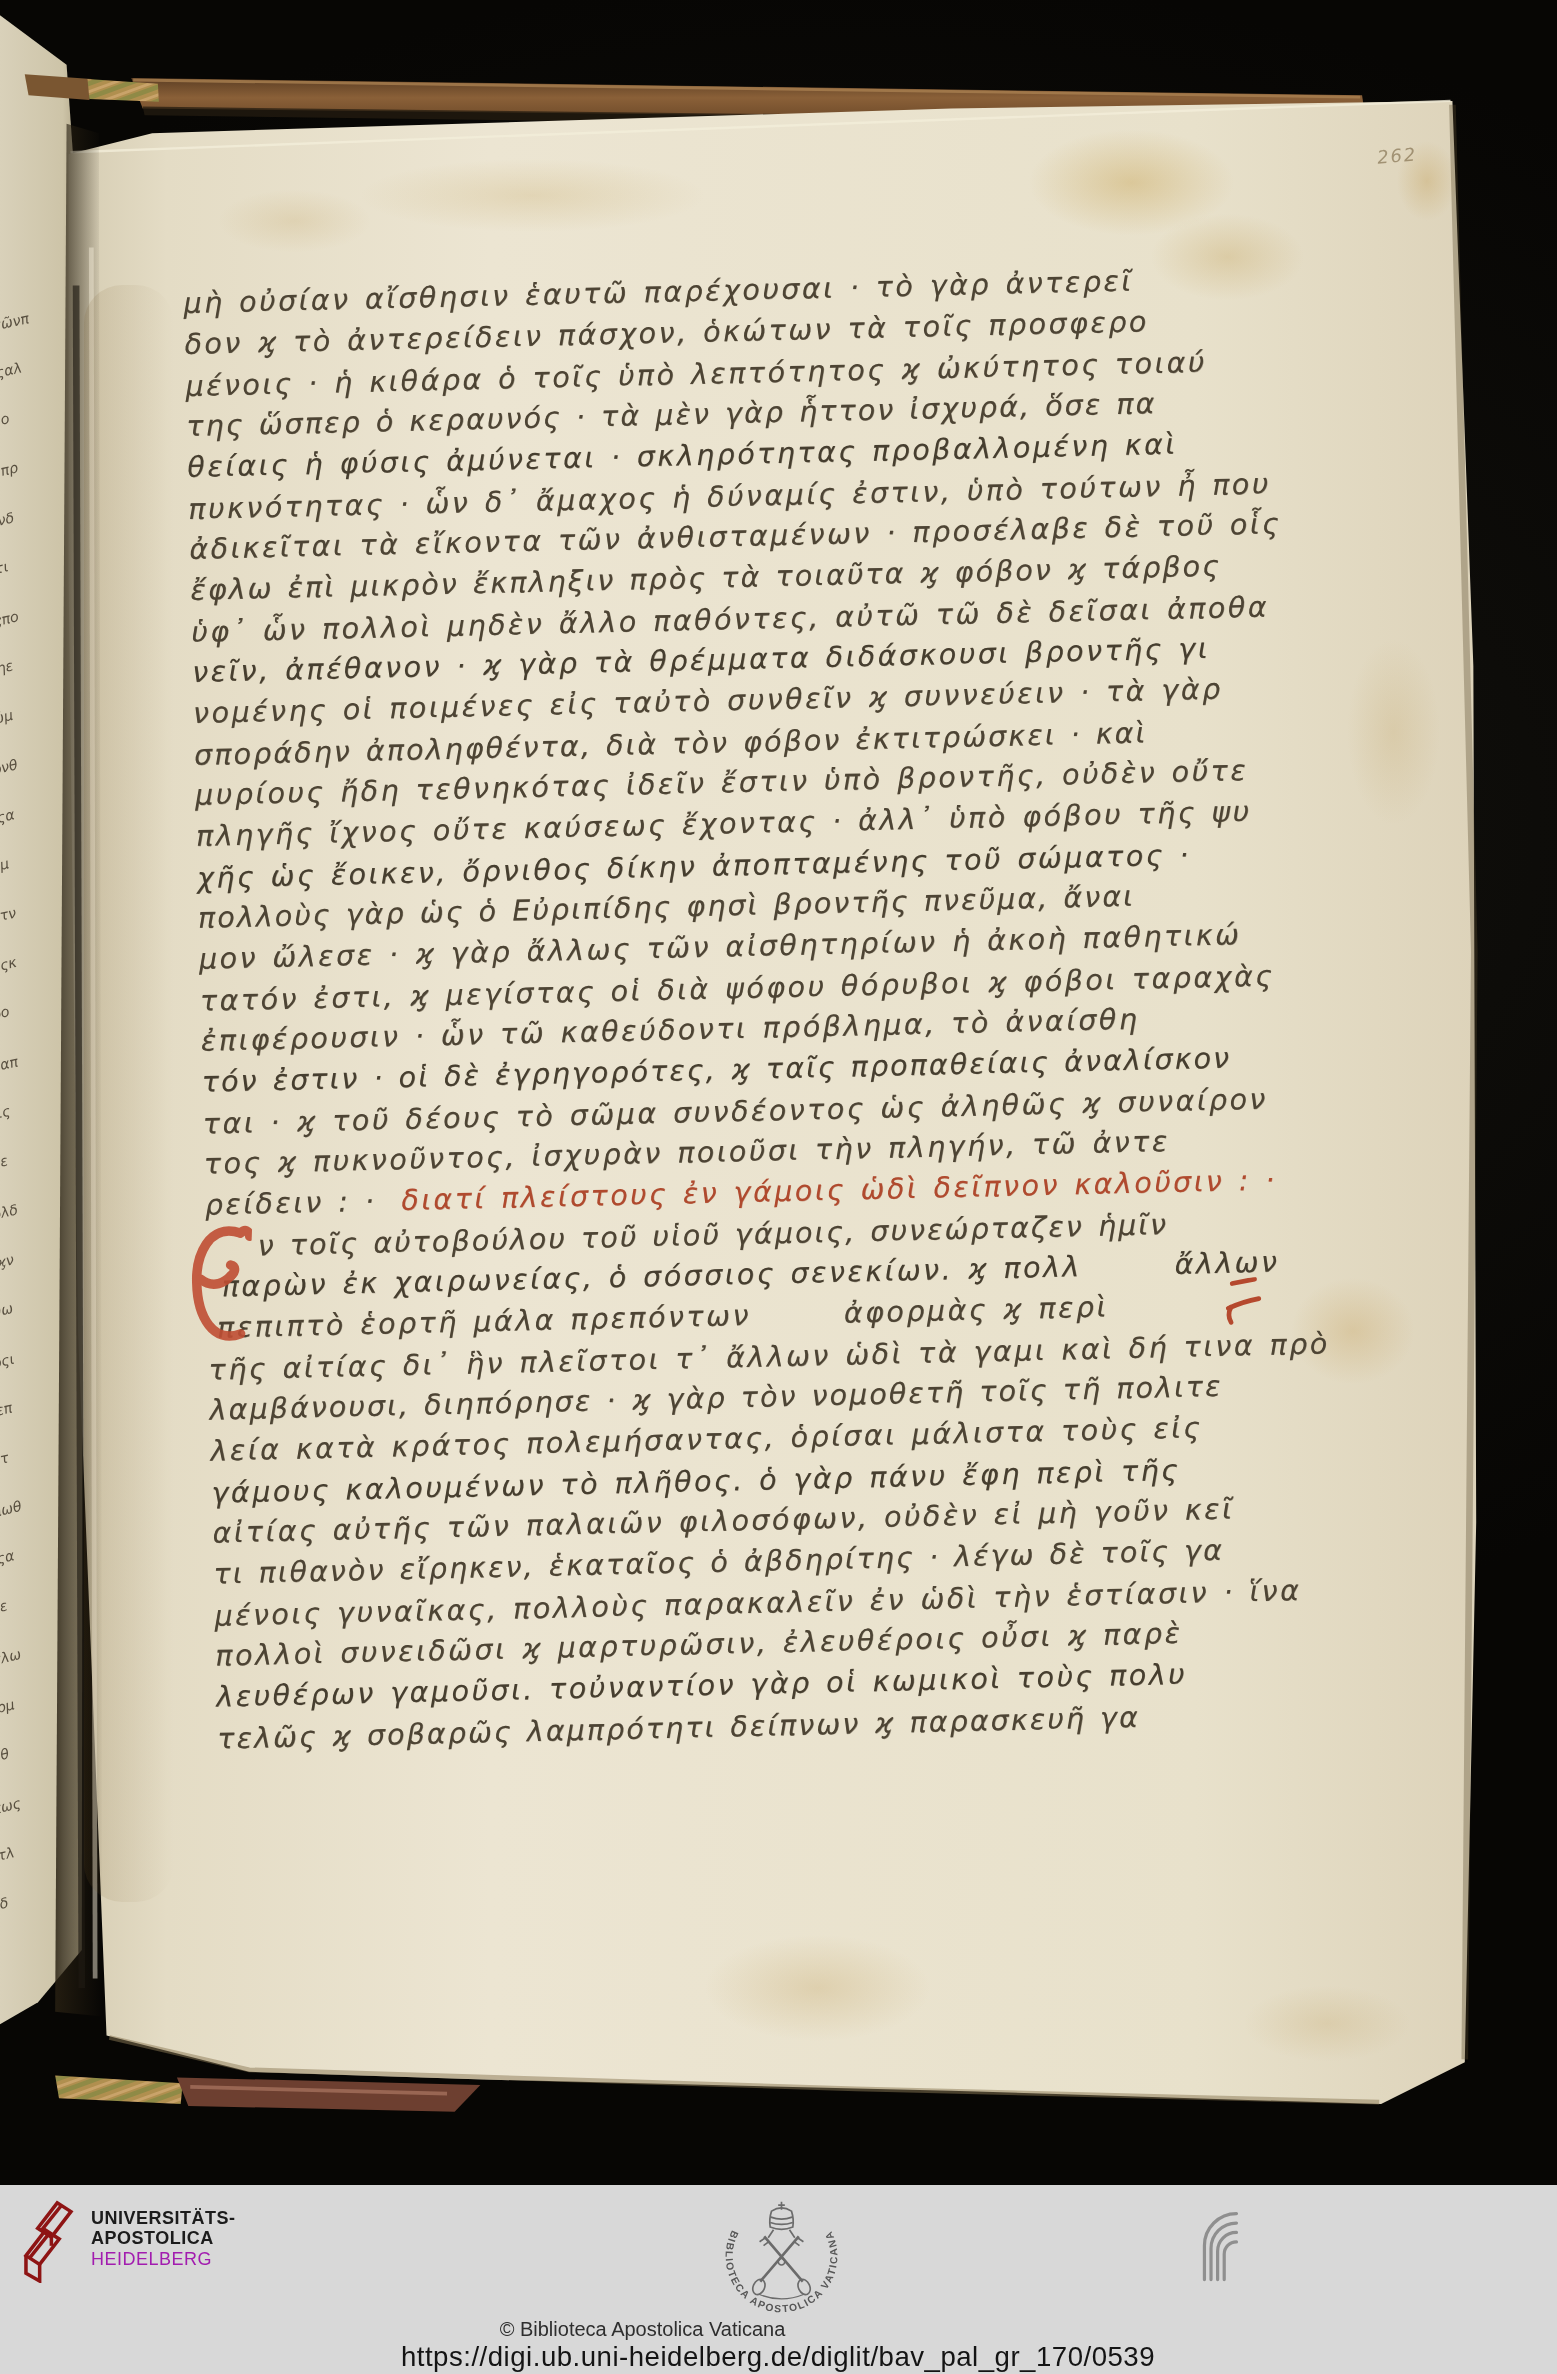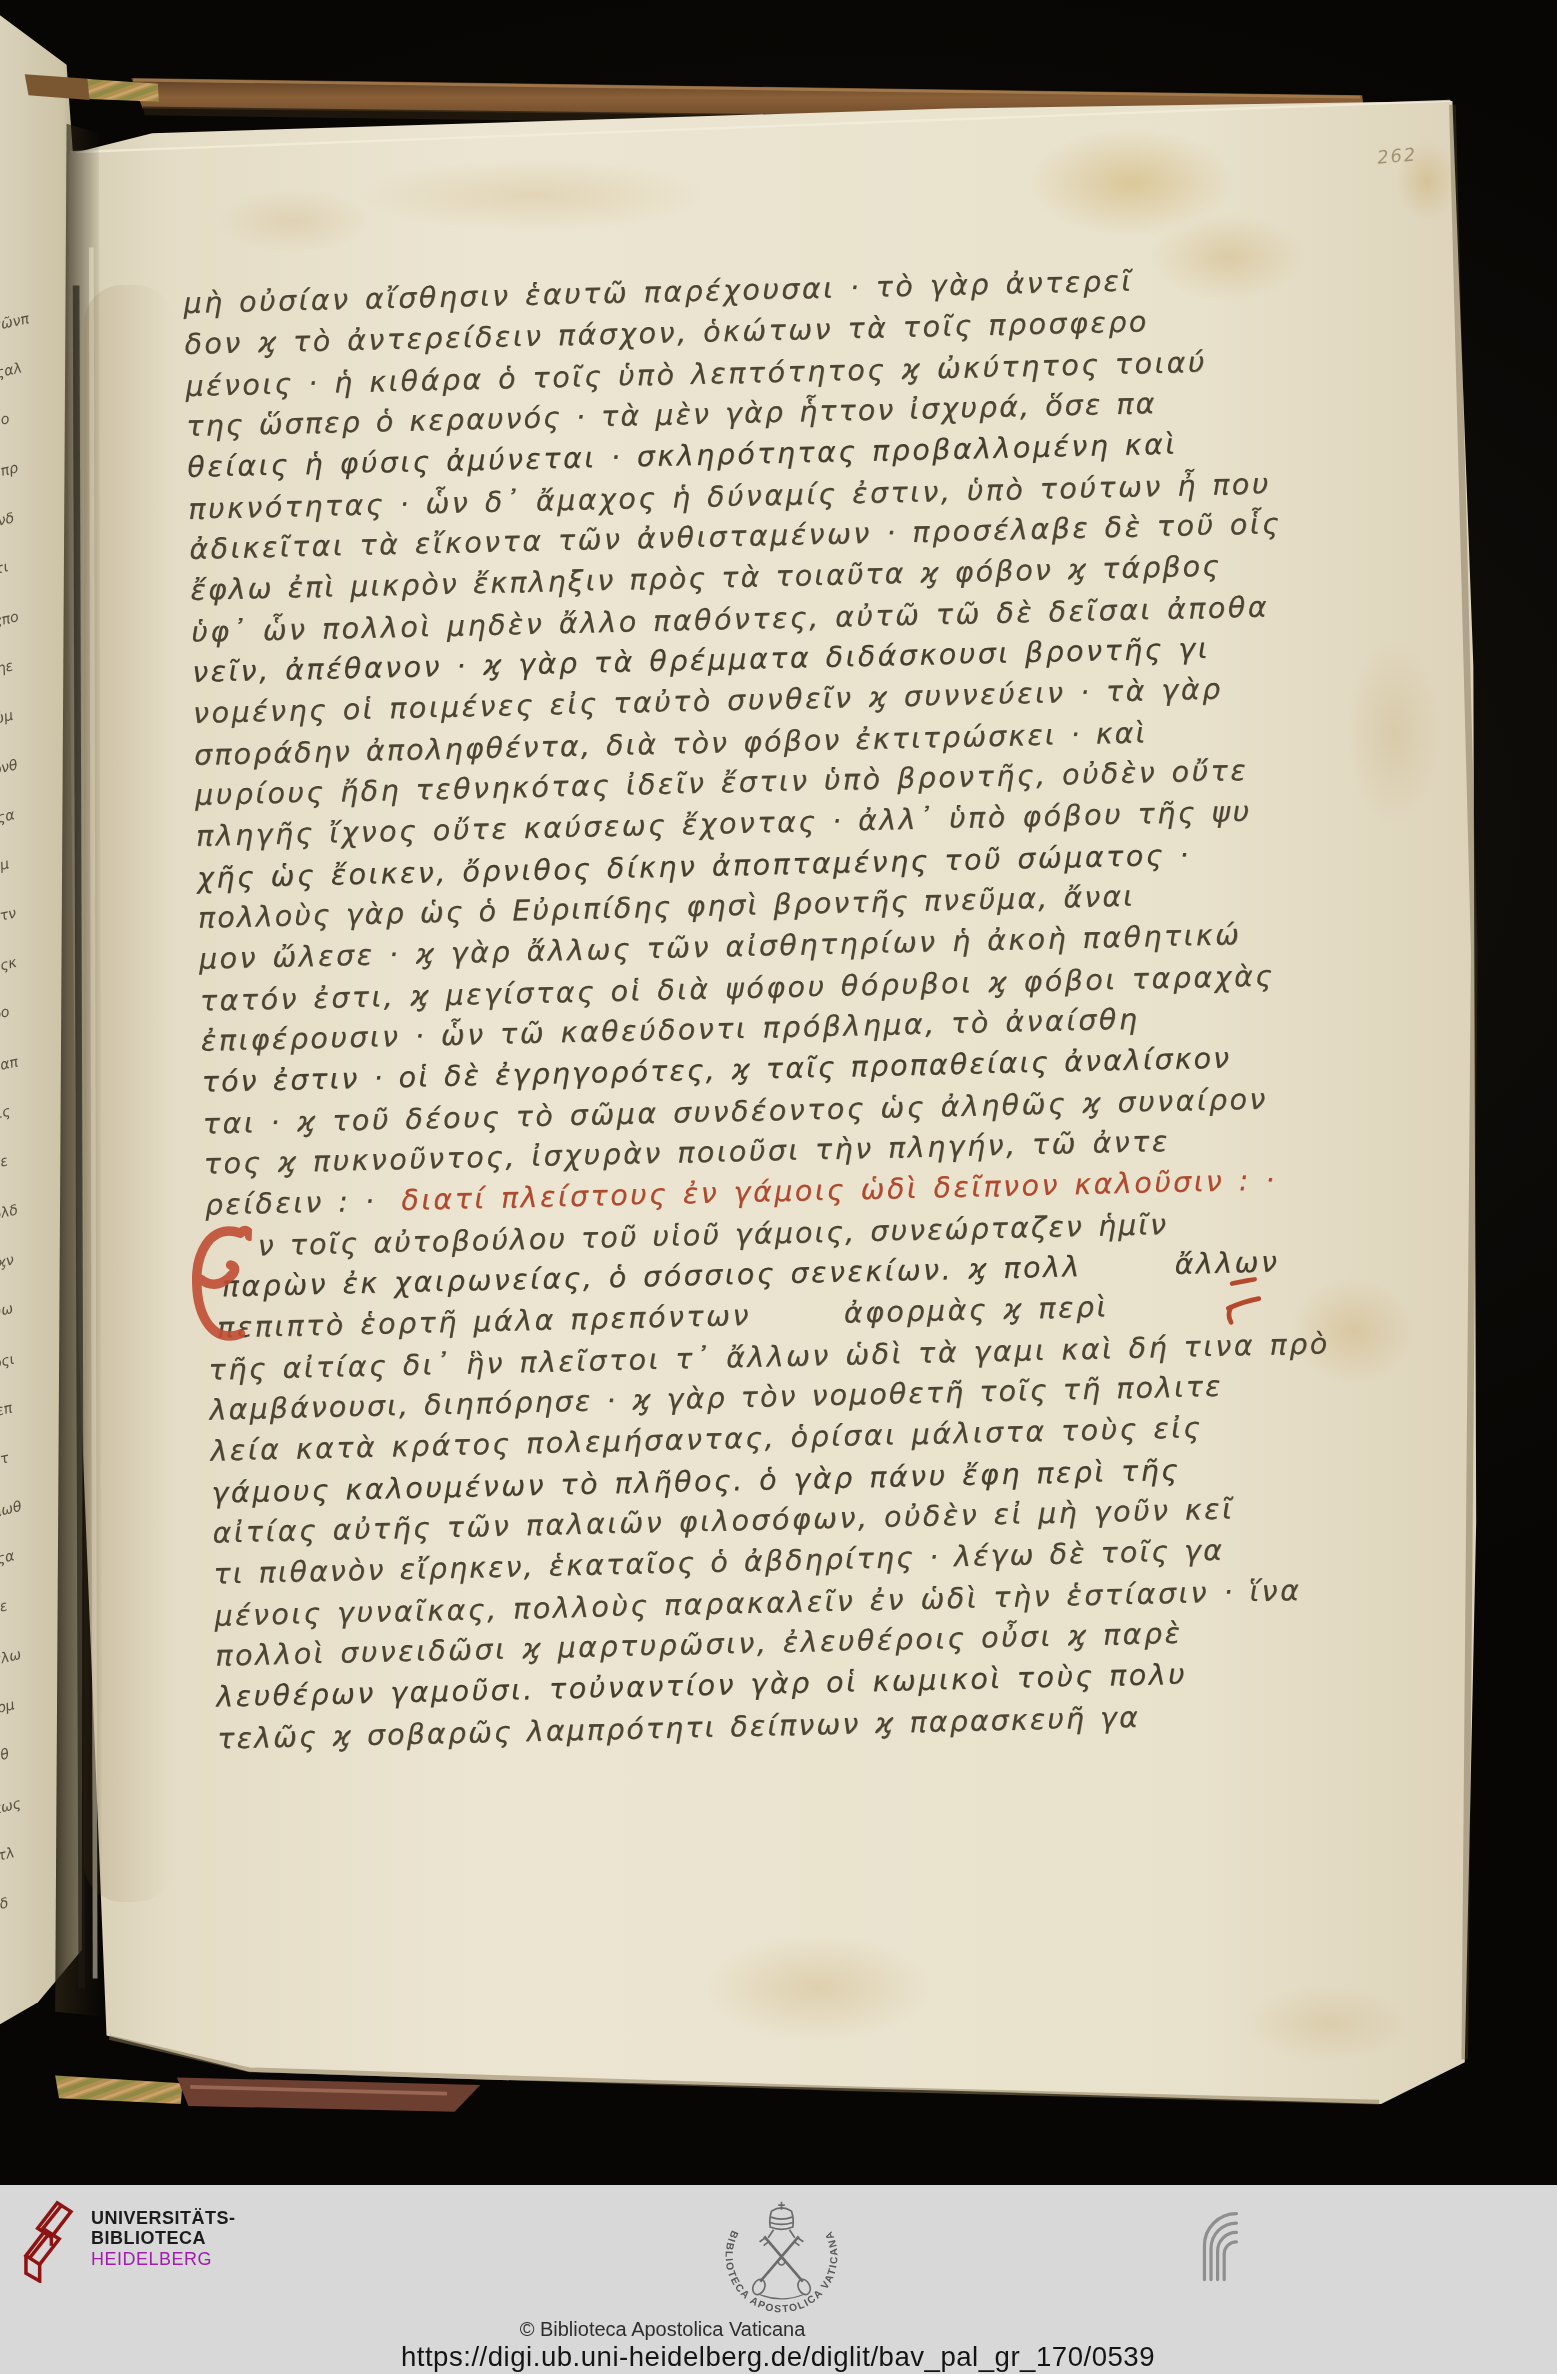--- a/index.html
+++ b/index.html
@@ -71,21 +71,21 @@
     background:#d8d8d8;
     text-decoration:underline;
   }
   #ub-logo{position:absolute;left:15px;top:9.5px;}
   #ub-text{position:absolute;left:91px;top:23px;}
   .ub-line{font:bold 18px/20.4px "Liberation Sans", sans-serif;color:#1c1c1c;letter-spacing:0.5px;}
   .ub-line.gray{font-weight:normal;color:#a21caf;}
   #vatican-seal{position:absolute;left:715px;top:9.5px;}
   #vatican-caption{
     position:absolute;left:0;top:133px;width:1285px;text-align:center;
-    font:20px "Liberation Sans", sans-serif;color:#2e2e2e;padding-left:20px;
+    font:20px "Liberation Sans", sans-serif;color:#2e2e2e;
   }
   #footer-url{
     position:absolute;left:0;top:156px;width:1556px;text-align:center;
     font:27.6px "Liberation Sans", sans-serif;color:#141414;letter-spacing:0.5px;
   }
   #polonsky-logo{position:absolute;left:1195px;top:11.4px;}
   #polonsky-label{
     position:absolute;left:1281px;top:67px;
     font:bold 25px "Liberation Sans", sans-serif;color:#f2a231;
   }
@@ -265,21 +265,21 @@
       <path d="M22 34 L42 8 L56 17 L36 43 Z"></path>
       <path d="M26 36 L46 11"></path>
       <path d="M10 62 L30 36 L44 45 L24 71 Z"></path>
       <path d="M14 64 L34 39"></path>
       <path d="M10 62 L10 80 L24 88 L24 71"></path>
       <path d="M36 43 L36 52"></path>
     </g>
   </svg>
   <div id="ub-text">
     <div class="ub-line">UNIVERSITÄTS-</div>
-    <div class="ub-line">BIBLIOTECA</div>
+    <div class="ub-line">APOSTOLICA</div>
     <div class="ub-line gray">HEIDELBERG</div>
   </div>
 
   <svg id="vatican-seal" width="133" height="124" viewBox="0 0 200 186">
     <defs>
       <path id="sealCircle" d="M27.3 50 A84 84 0 1 0 172.7 50" fill="none"></path>
     </defs>
     <g stroke="#6b6b6b" fill="none" stroke-width="2.5">
       <path d="M100 10 V22 M95 15 H105"></path>
       <path d="M85 24 Q100 14 115 24 Q119 36 117 48 Q100 55 83 48 Q81 36 85 24 Z"></path>

